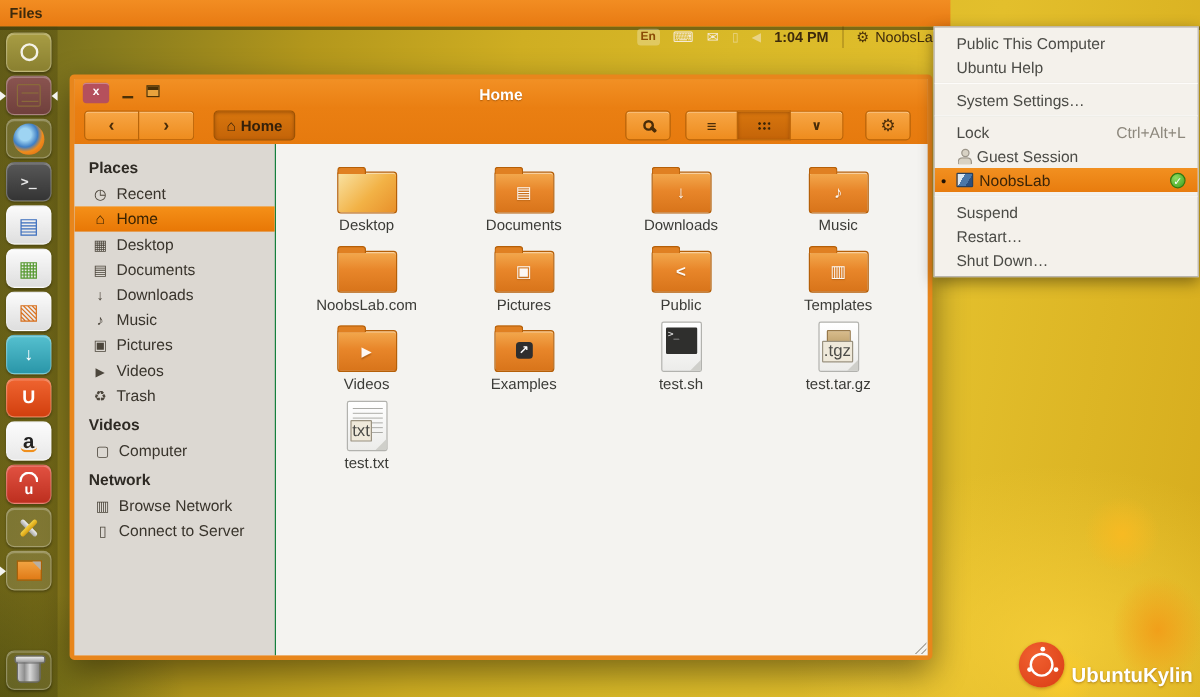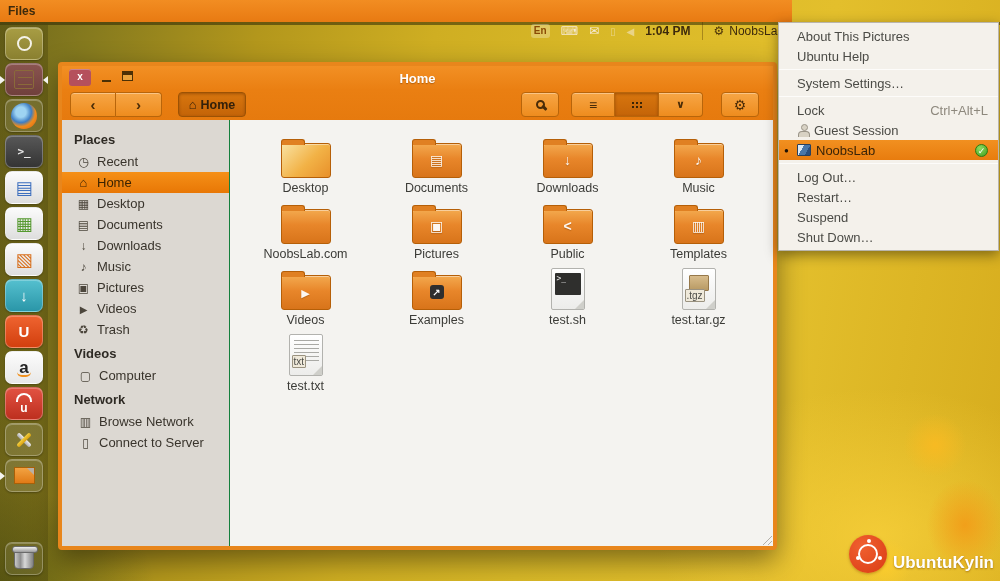--- a/index.html
+++ b/index.html
@@ -145,21 +145,21 @@
   .em-linkbox::before { content:"↗"; color:#fff; font-size:10px; font-weight:bold; }
   .page { position:relative; width:34px; height:42px; background:linear-gradient(#ffffff,#ececea); border:1px solid #b2b2ae; border-radius:2px; overflow:hidden; }
   .page::after { content:""; position:absolute; right:-1px; bottom:-1px; width:0; height:0;
      border-style:solid; border-width:0 0 11px 11px; border-color:transparent transparent #cfcfca transparent; }
   .page .term { position:absolute; left:3px; top:4px; width:26px; height:22px; background:#2f2f2d; border-radius:1px;
      color:#e8e8e8; font-family:"DejaVu Sans Mono",monospace; font-size:8px; line-height:1; padding:2px; }
   .page .term::before{content:">_";}
   .page .pkg { position:absolute; left:6px; top:6px; width:20px; height:16px; background:linear-gradient(#d8bc8c,#b89a64); border:1px solid #96784a; border-radius:1px; }
   .page .txtlines { position:absolute; left:4px; top:5px; width:25px; height:22px;
      background-image:linear-gradient(#a9a9a5 1px, transparent 1px); background-size:100% 4px; }
-  .fbadge { position:absolute; left:2px; bottom:7px; font-size:10px; line-height:1.1; color:#4c4c48;
+  .fbadge { position:absolute; left:2px; bottom:7px; font-size:14px; line-height:1.1; color:#4c4c48;
      background:#efe9da; border:1px solid #9a9280; padding:0 1px; border-radius:1px; }
   .grip { position:absolute; right:1px; bottom:1px; width:11px; height:11px;
      background:linear-gradient(135deg,transparent 55%,#b3afa8 55% 63%,transparent 63% 78%,#b3afa8 78% 86%,transparent 86%); }
 
   
   #session-menu { position:absolute; left:778px; top:22px; width:221px; z-index:50;
     background:#f4f1eb; border:1px solid #b9b5ac; box-shadow:0 4px 12px rgba(0,0,0,.42);
     font-size:13px; color:#4b4b46; padding:3px 0; }
   .mrow { position:relative; display:flex; align-items:center; height:20px; padding:0 10px 0 18px; }
   .mrow .mshortcut { margin-left:auto; color:#8d887d; }
@@ -423,21 +423,21 @@
             </span>
           <span class="glabel">test.txt</span>
         </div>
         <div class="grip"></div>
       </div>
     </div>
   </div>
 
   <div id="session-menu">
     <div class="mrow">
-        <span>About This Pictures</span>
+        <span>Public This Computer</span>
       </div>
     <div class="mrow">
         <span>Ubuntu Help</span>
       </div>
     <div class="msep"></div>
     <div class="mrow">
         <span>System Settings…</span>
       </div>
     <div class="msep"></div>
     <div class="mrow">
@@ -449,27 +449,24 @@
         <span>Guest Session</span>
       </div>
     <div class="mrow hl">
         <span class="bullet">●</span>
         <span class="avatar"></span>
         <span>NoobsLab</span>
         <span class="mcheck"></span>
       </div>
     <div class="msep"></div>
     <div class="mrow">
-        <span>Log Out…</span>
+        <span>Suspend</span>
       </div>
     <div class="mrow">
         <span>Restart…</span>
-      </div>
-    <div class="mrow">
-        <span>Suspend</span>
       </div>
     <div class="mrow">
         <span>Shut Down…</span>
       </div>
   </div>
 
   <div id="kylin">
     <span class="klogo"></span>
     <span class="ktext">UbuntuKylin</span>
   </div>

